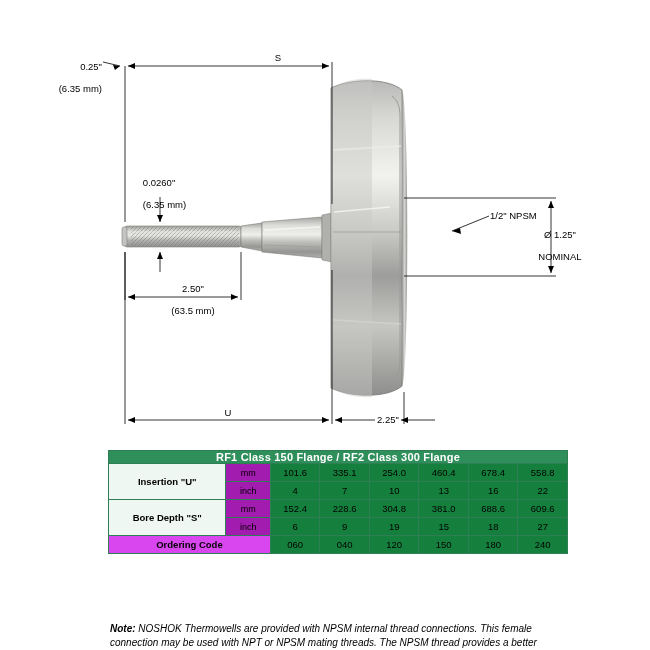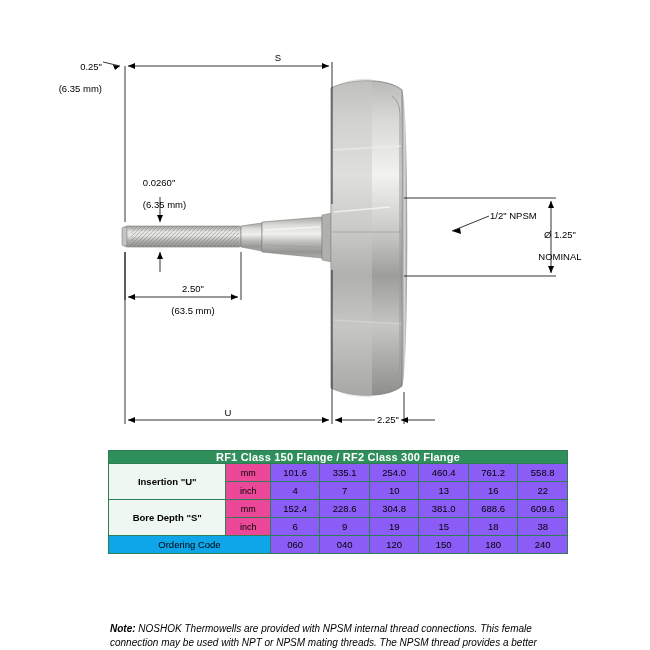--- a/index.html
+++ b/index.html
@@ -70,35 +70,35 @@
     letter-spacing: 0.2px;
   }
   .rowlabel {
     background: #eef7f1;
     font-weight: bold;
     font-size: 9.5px;
     width: 118px;
     padding: 0 4px;
   }
   .unitcell {
-    background: #ec4899;
+    background: #a21caf;
     width: 44px;
     font-size: 9px;
     line-height: 12px;
     padding: 2px 0;
   }
   .valcell {
-    background: #8b5cf6;
+    background: #15803d;
     font-size: 9.5px;
     line-height: 12px;
     padding: 2px 0;
     width: 49px;
   }
   .onerow td { height: 17px; }
-  .code-label { background:#0ea5e9; font-weight:normal; }
+  .code-label { background:#d946ef; font-weight:bold; }
 
   
   #note {
     position: absolute;
     left: 110px;
     top: 622px;
     width: 460px;
     font-size: 10px;
     line-height: 14px;
     color: #000;
@@ -280,21 +280,21 @@
         <th class="hdr" colspan="8">RF1 Class 150 Flange / RF2 Class 300 Flange</th>
       </tr>
 
       <tr class="onerow">
         <td class="rowlabel" rowspan="2">Insertion "U"</td>
         <td class="unitcell">mm</td>
         <td class="valcell">101.6</td>
         <td class="valcell">335.1</td>
         <td class="valcell">254.0</td>
         <td class="valcell">460.4</td>
-        <td class="valcell">761.2</td>
+        <td class="valcell">678.4</td>
         <td class="valcell">558.8</td>
       </tr>
       <tr class="onerow">
         <td class="unitcell">inch</td>
         <td class="valcell">4</td>
         <td class="valcell">7</td>
         <td class="valcell">10</td>
         <td class="valcell">13</td>
         <td class="valcell">16</td>
         <td class="valcell">22</td>
@@ -310,21 +310,21 @@
         <td class="valcell">688.6</td>
         <td class="valcell">609.6</td>
       </tr>
       <tr class="onerow">
         <td class="unitcell">inch</td>
         <td class="valcell">6</td>
         <td class="valcell">9</td>
         <td class="valcell">19</td>
         <td class="valcell">15</td>
         <td class="valcell">18</td>
-        <td class="valcell">38</td>
+        <td class="valcell">27</td>
       </tr>
 
       <tr class="onerow">
         <td class="rowlabel code-label" colspan="2">Ordering Code</td>
         <td class="valcell">060</td>
         <td class="valcell">040</td>
         <td class="valcell">120</td>
         <td class="valcell">150</td>
         <td class="valcell">180</td>
         <td class="valcell">240</td>

